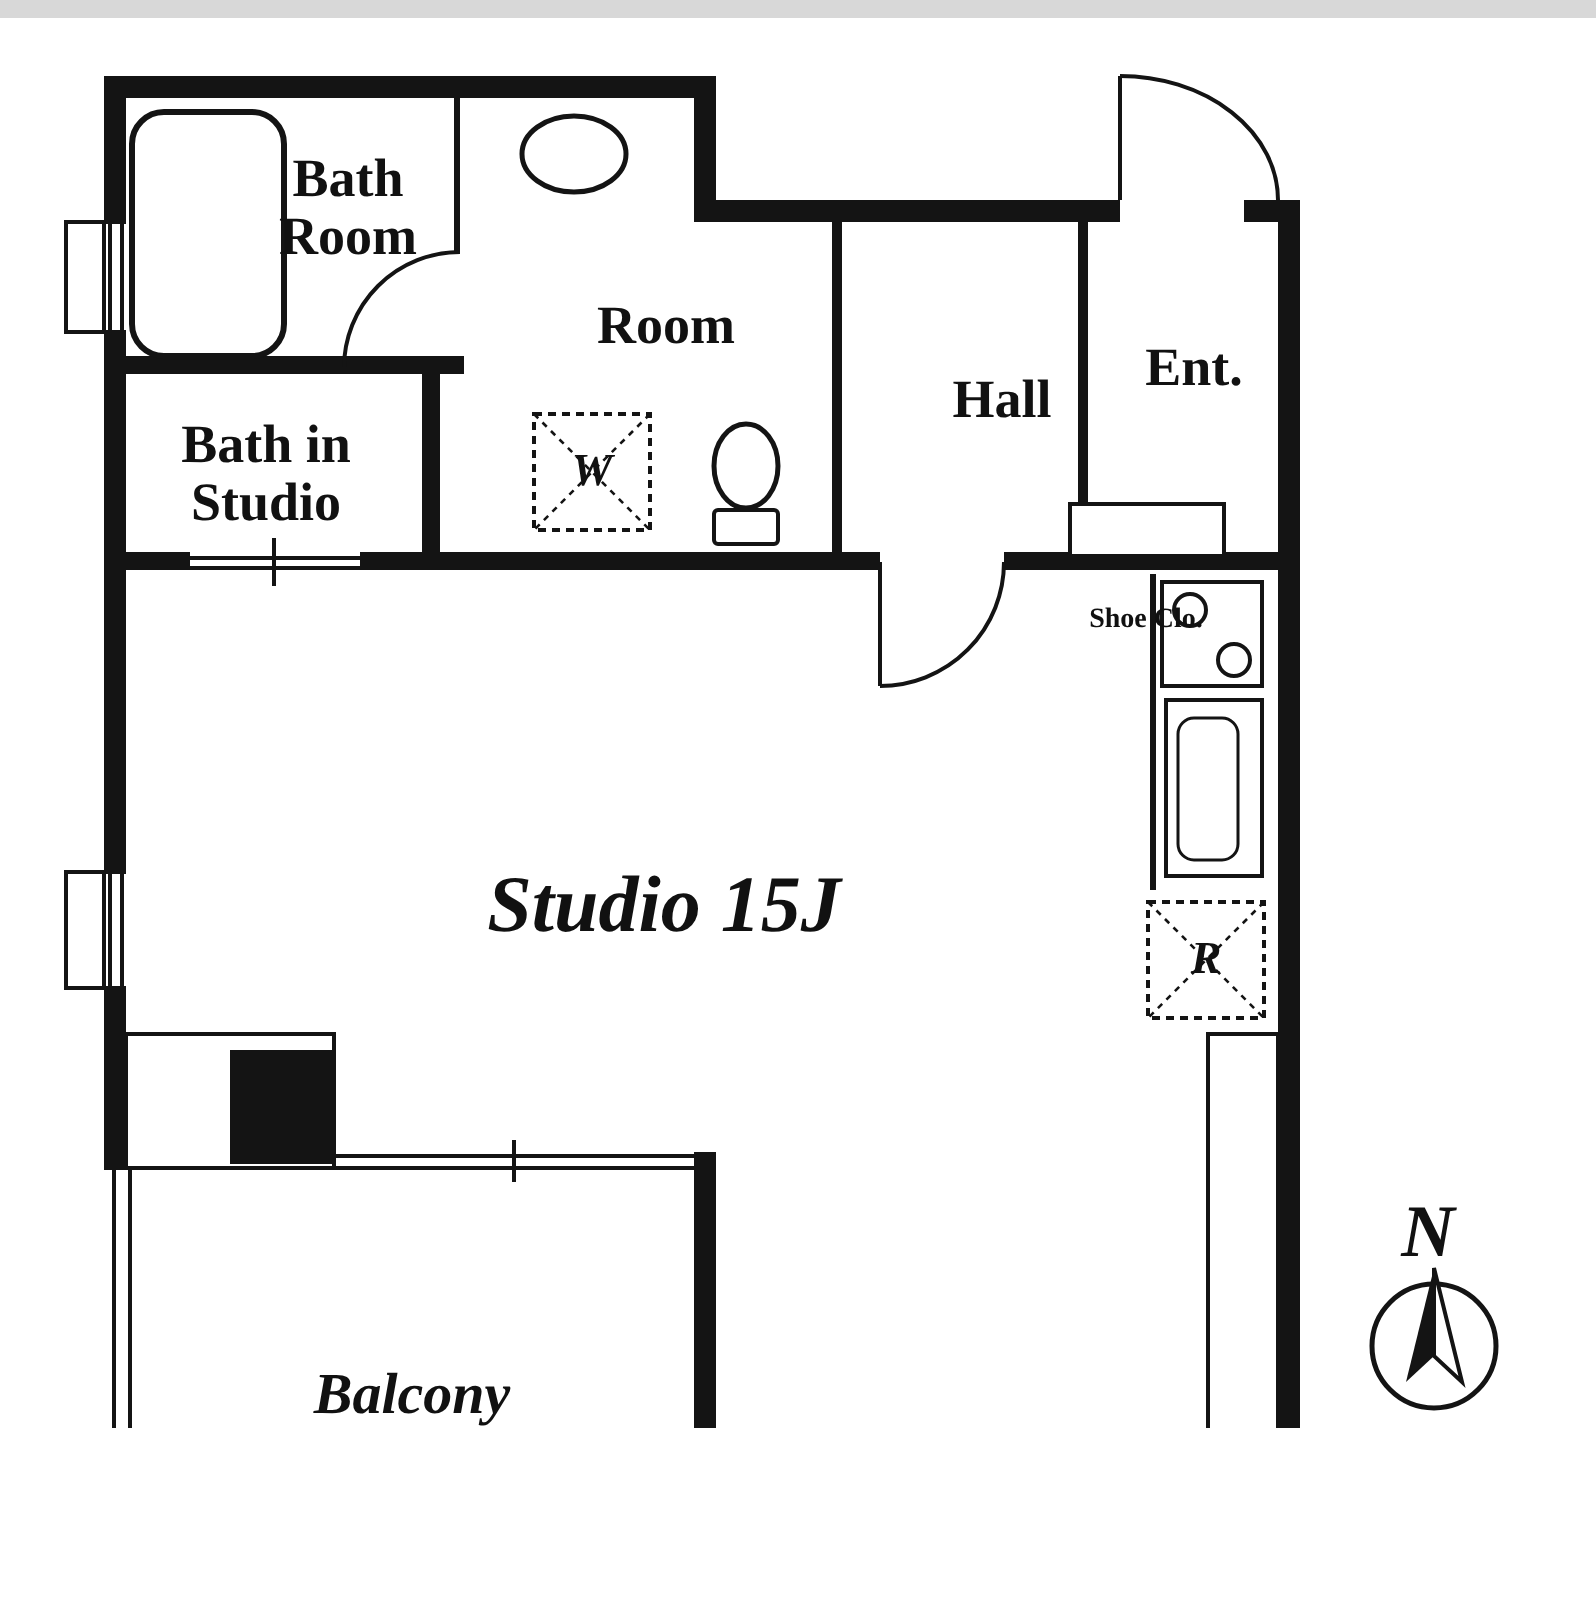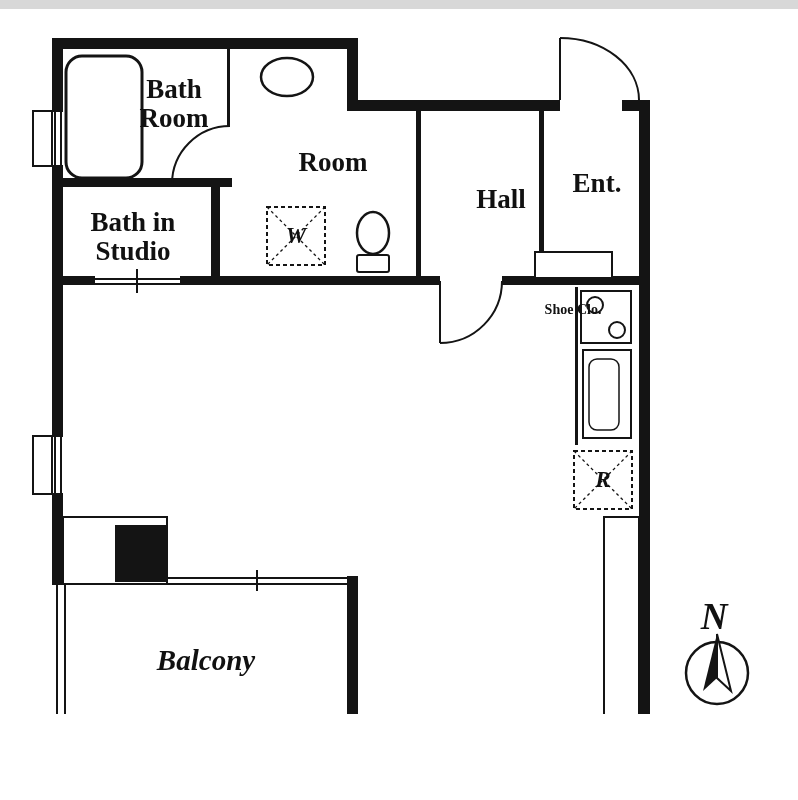--- a/index.html
+++ b/index.html
@@ -168,18 +168,19 @@
   <div class="lbl room" style="left:483px;top:200px;margin-left:18px;">Hall</div>
 
   <div class="lbl room" style="left:597px;top:184px;font-family:Liberation Serif, serif;">Ent.</div>
 
   <div class="lbl tiny" style="left:573px;top:265px;">Shoe Clo.</div>
 
   <div class="lbl letter" style="left:296px;top:236px;">W</div>
 
   <div class="lbl letter" style="left:603px;top:480px;">R</div>
 
+  <div class="lbl big" style="left:332px;top:452px;">Studio 15J</div>
 
-  <div class="lbl balc" style="left:206px;top:661px;">Balcony</div>
+  <div class="lbl balc" style="left:206px;top:698px;">Balcony</div>
 
   <div class="lbl north" style="left:714px;top:617px;">N</div>
 
 </div>
 
 </body></html>

